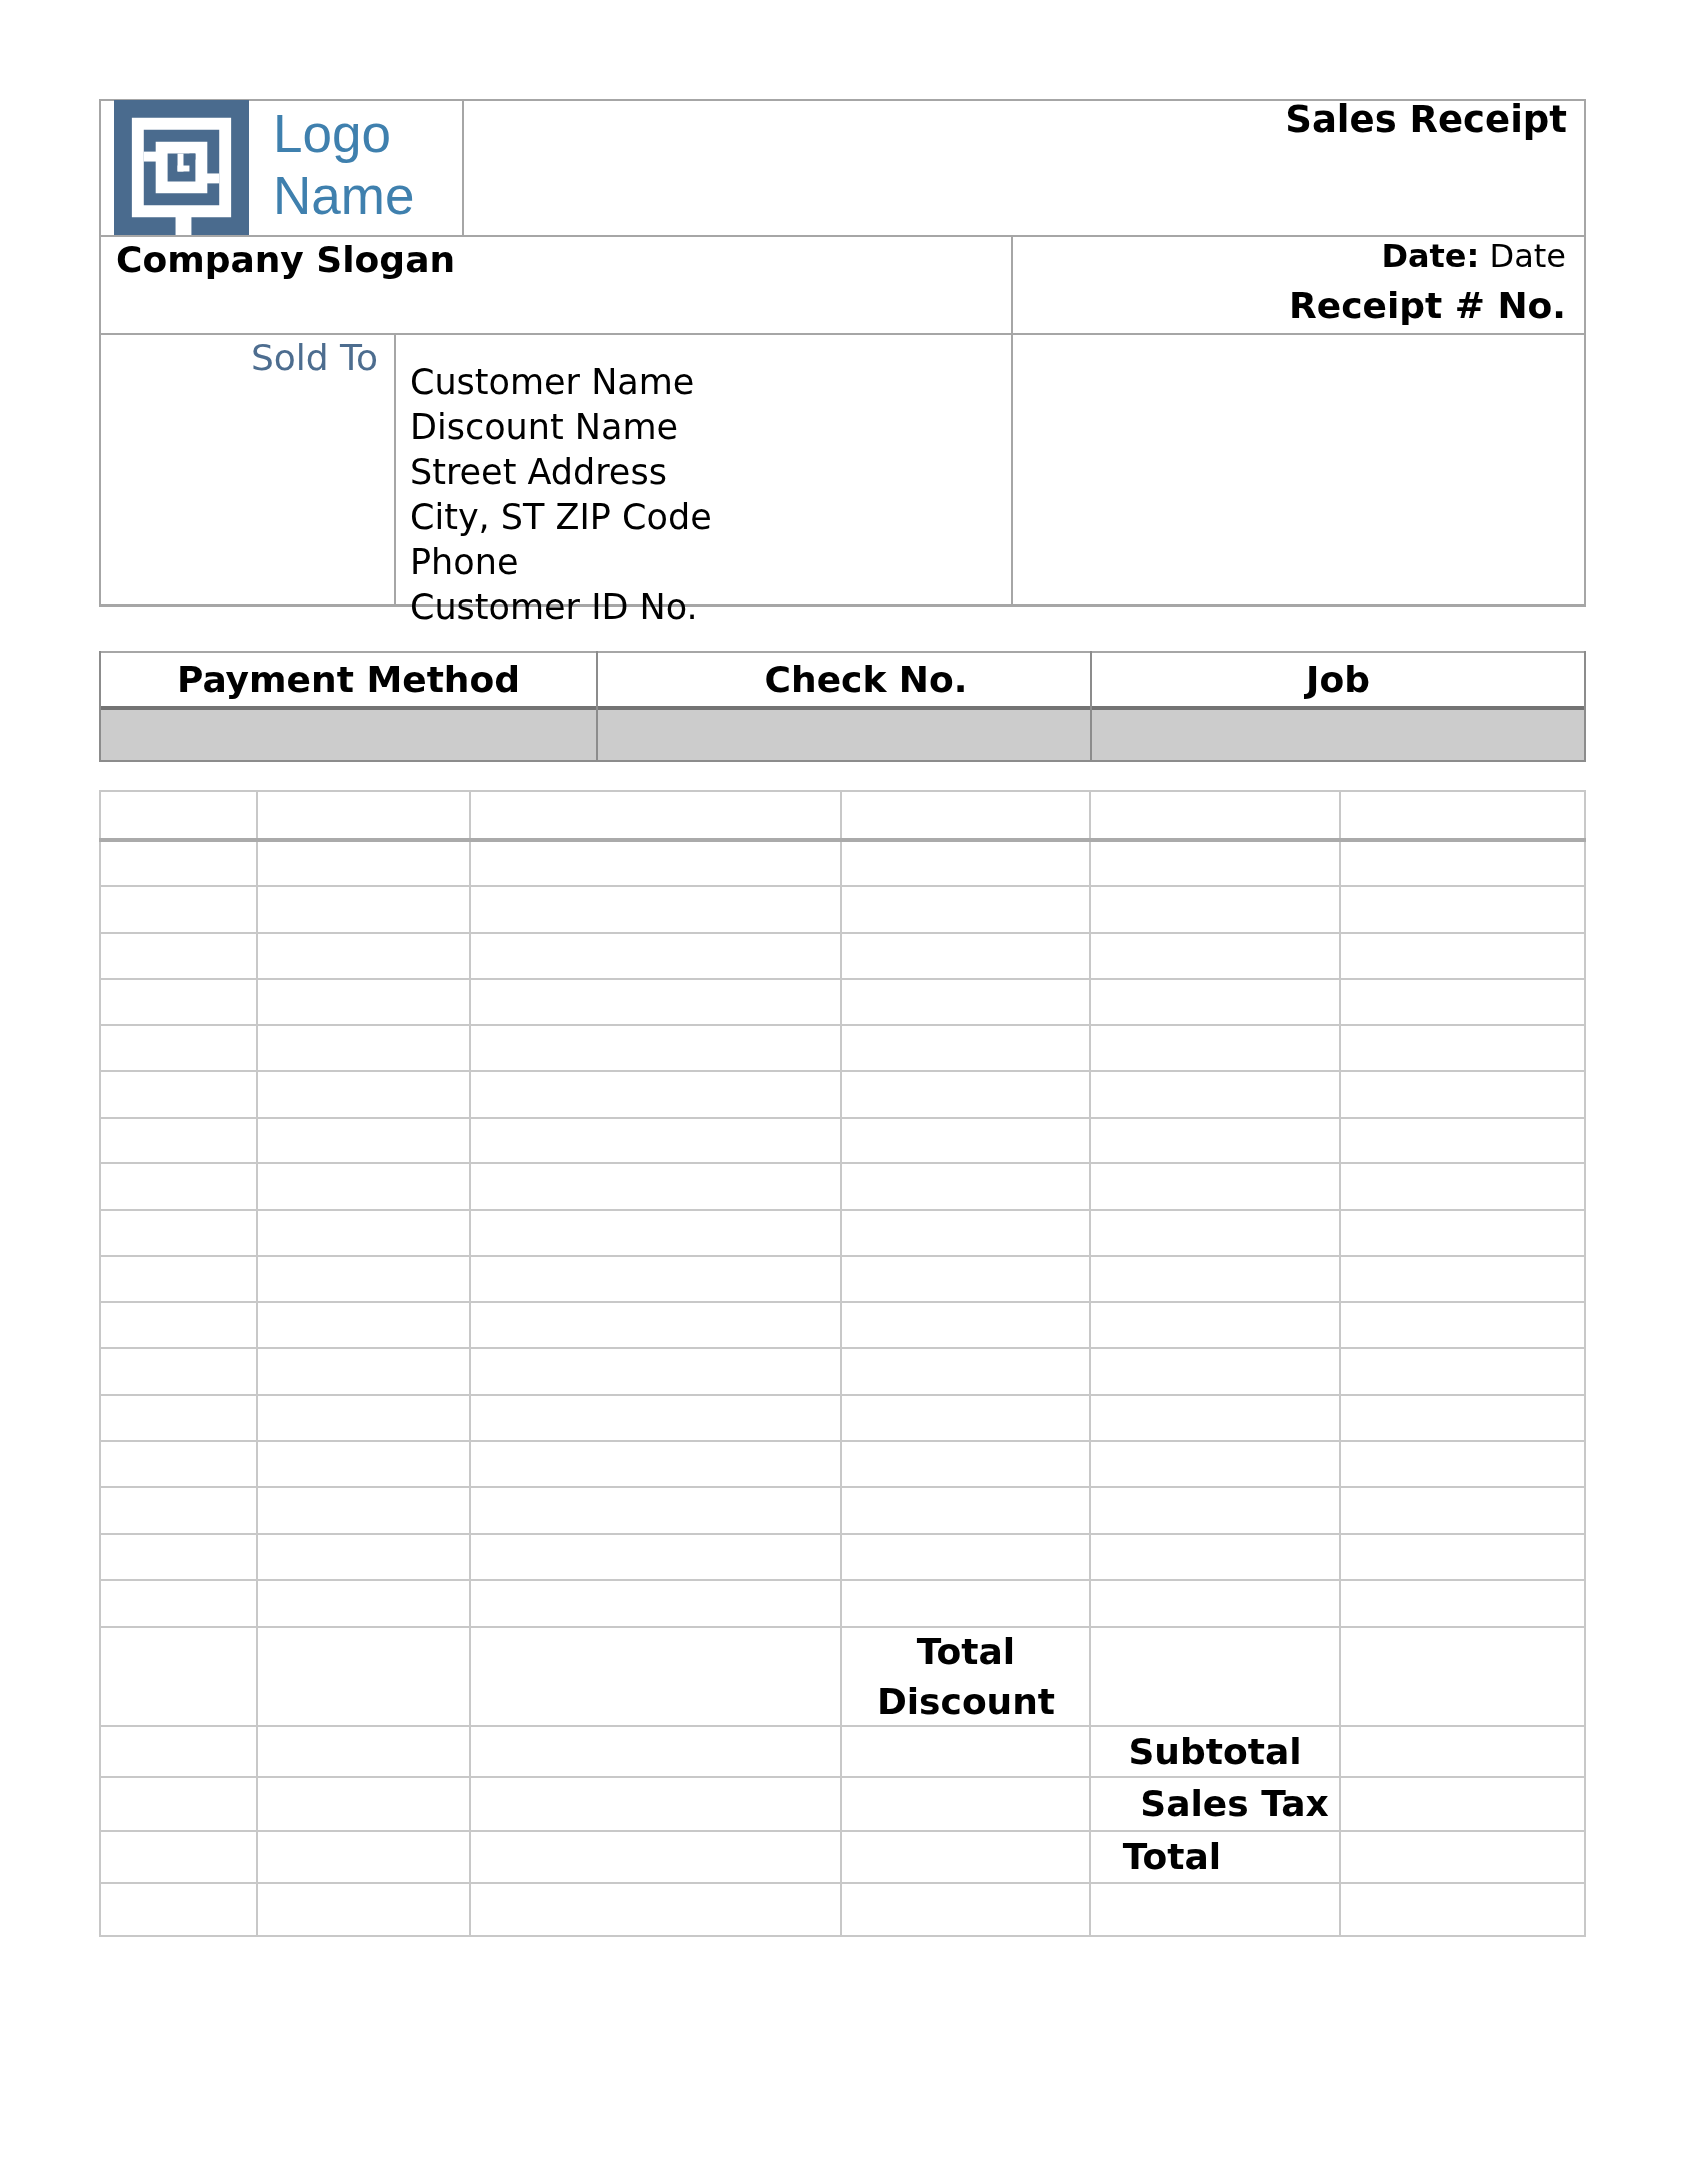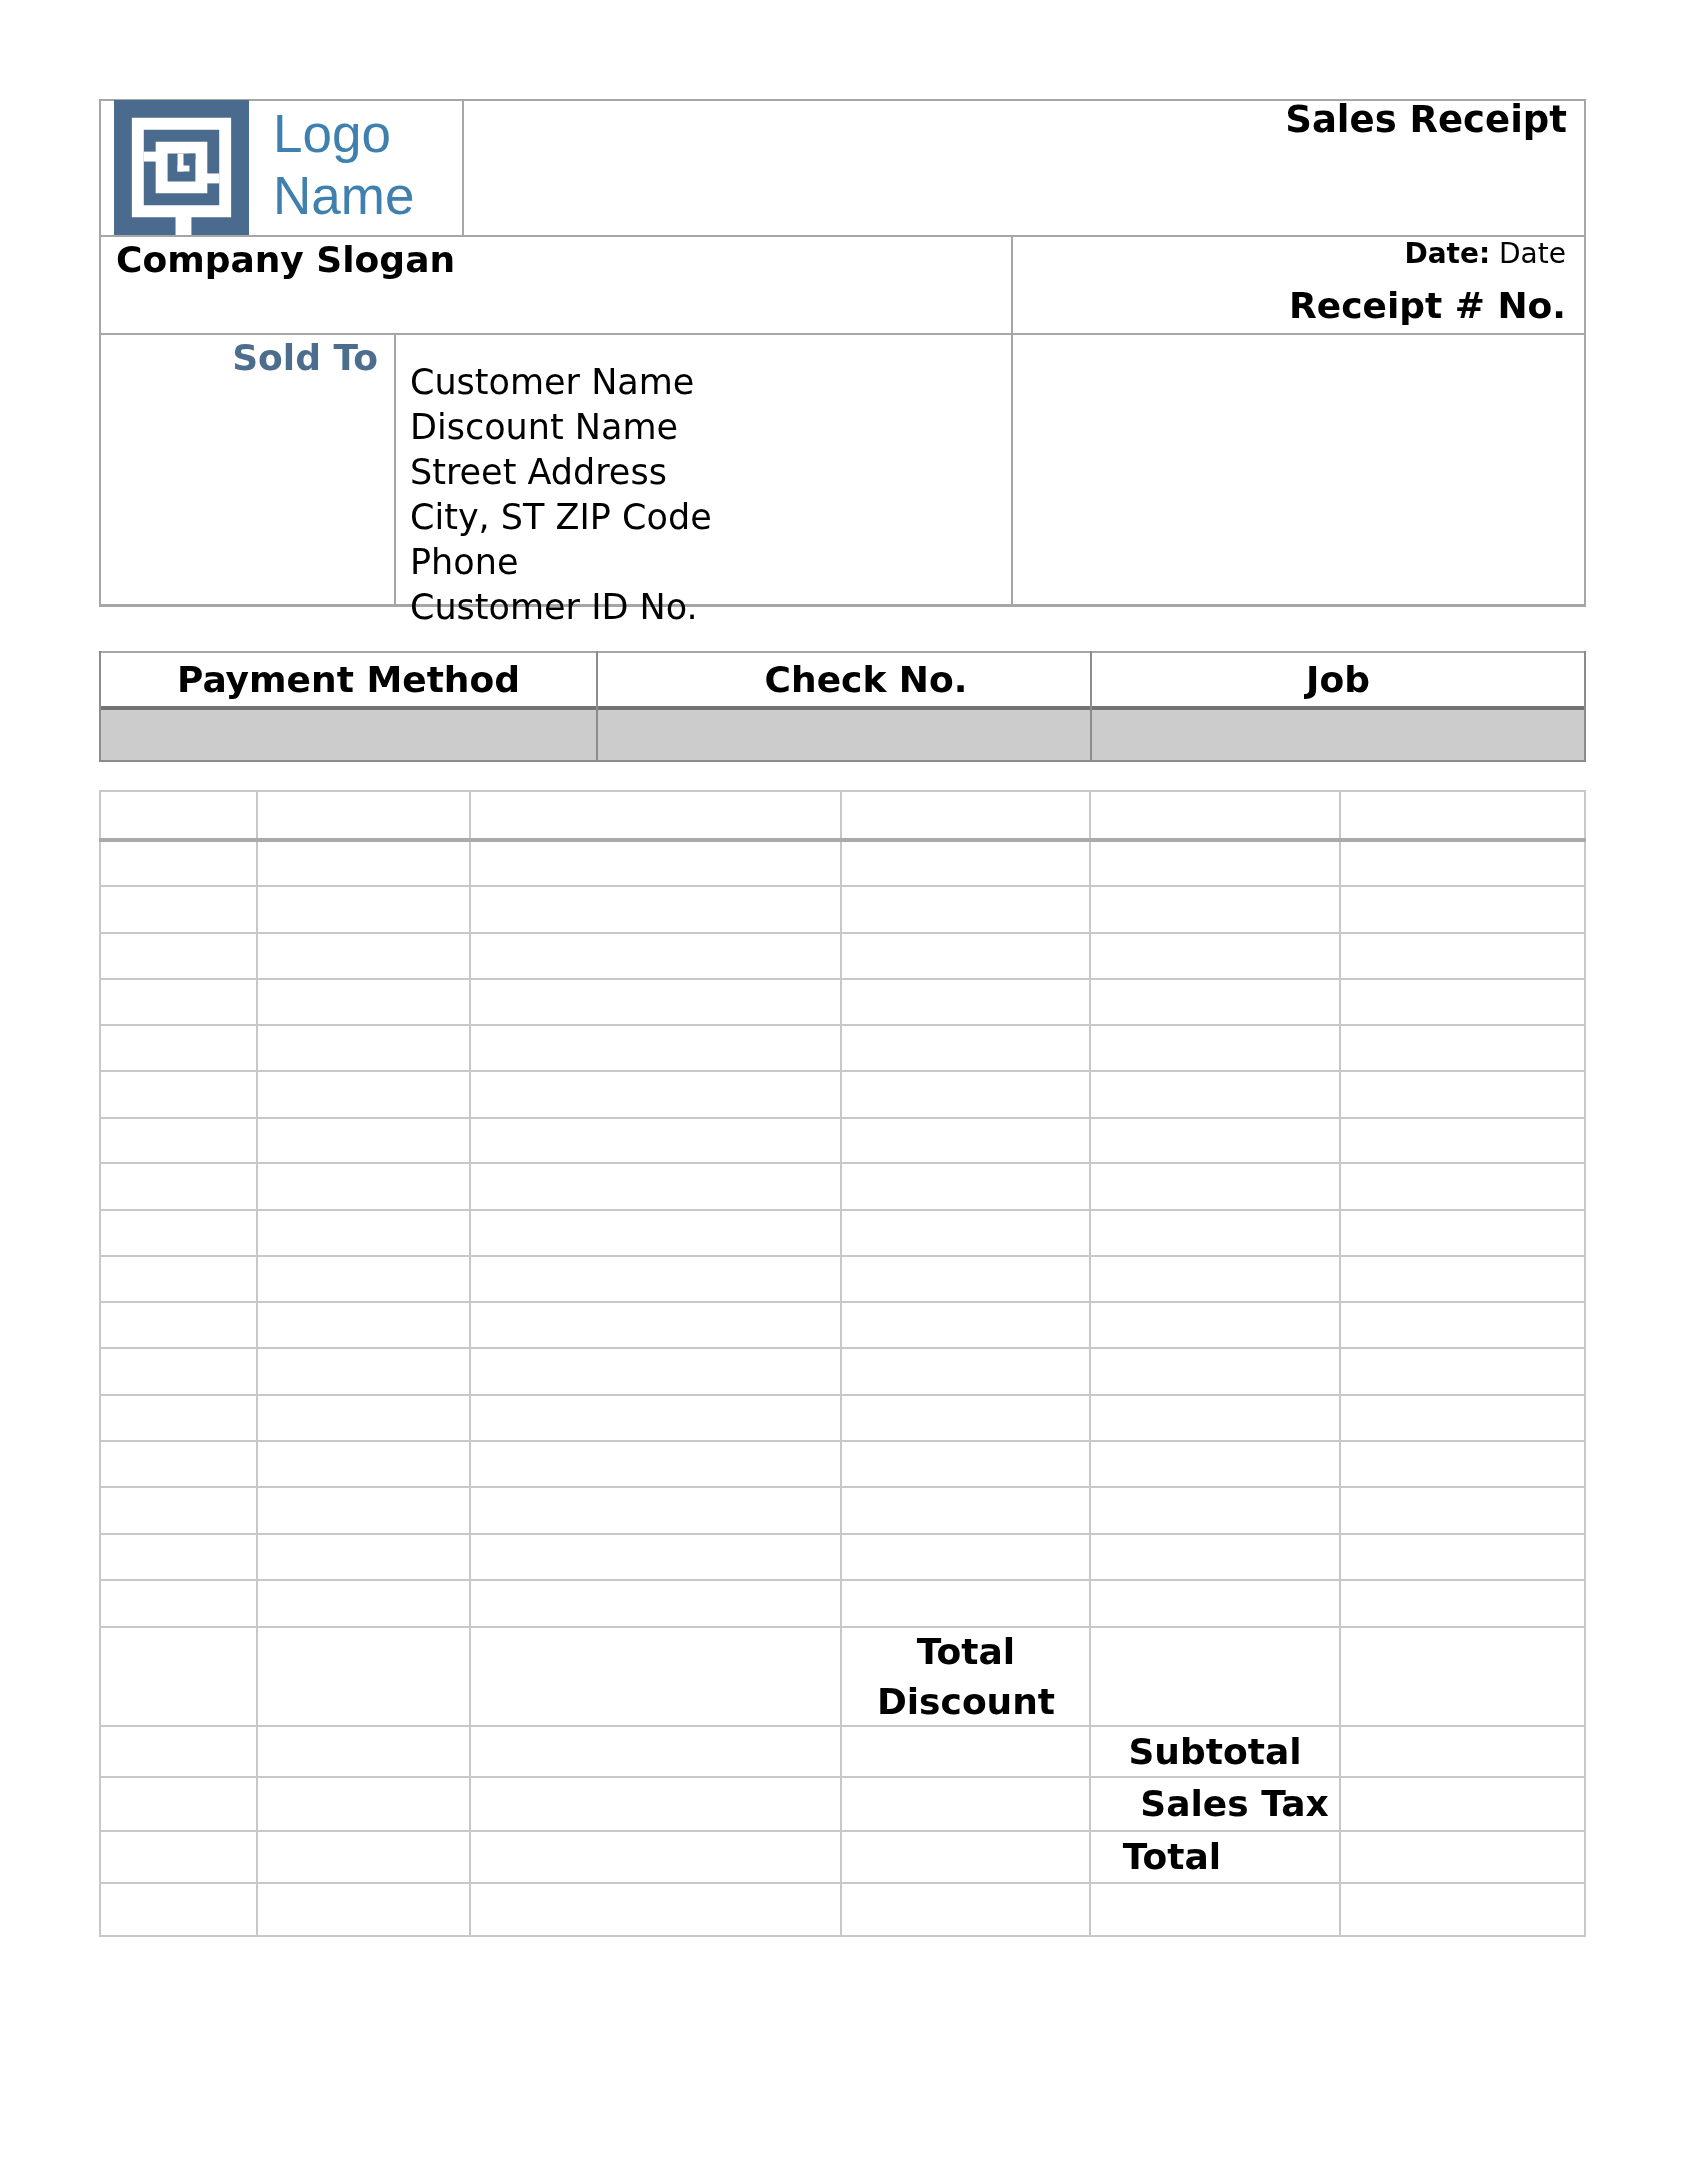--- a/index.html
+++ b/index.html
@@ -10,24 +10,24 @@
   .vline { position: absolute; width: 2px; background: #a6a6a6; }
   .lgrid { background: #c8c8c8; }
   .txt36b { font-size: 36px; font-weight: bold; line-height: 1; white-space: nowrap; }
   .txt35 { font-size: 35px; line-height: 45px; white-space: nowrap; margin-top: 26px; }
 
   
   #logo-box { left: 114px; top: 100px; width: 135px; height: 135px; }
   #logo-text { left: 273px; top: 103px; font-family: "Liberation Sans", sans-serif; font-size: 53px; line-height: 62px; color: #3f80ae; }
   #doc-title { right: 116px; top: 101px; font-size: 37px; }
   #slogan { left: 116px; top: 242px; }
-  #date-line { right: 117px; top: 240px; font-size: 28px; white-space: nowrap; line-height: 1; }
+  #date-line { right: 117px; top: 240px; font-size: 32px; white-space: nowrap; line-height: 1; }
   #date-line .date-label { font-weight: bold; }
   #receipt-line { right: 117px; top: 288px; }
-  #sold-to-label { right: 1305px; top: 340px; font-size: 36px; font-weight: bold; color: #4d6d8f; white-space: nowrap; line-height: 1; }
+  #sold-to-label { right: 1305px; top: 340px; font-size: 36px; font-weight: normal; color: #4d6d8f; white-space: nowrap; line-height: 1; }
   #sold-to-lines { left: 410px; top: 334px; }
 
   
   .pay-head { position: absolute; top: 653px; height: 53px; display: flex; align-items: center; justify-content: center; }
   .pay-fill { position: absolute; top: 709px; height: 52px; background: #cccccc; }
 
   
   .items-cell-label { position: absolute; display: flex; align-items: center; justify-content: center; text-align: center; font-size: 36px; font-weight: bold; line-height: 50px; }
 </style>
 </head>

